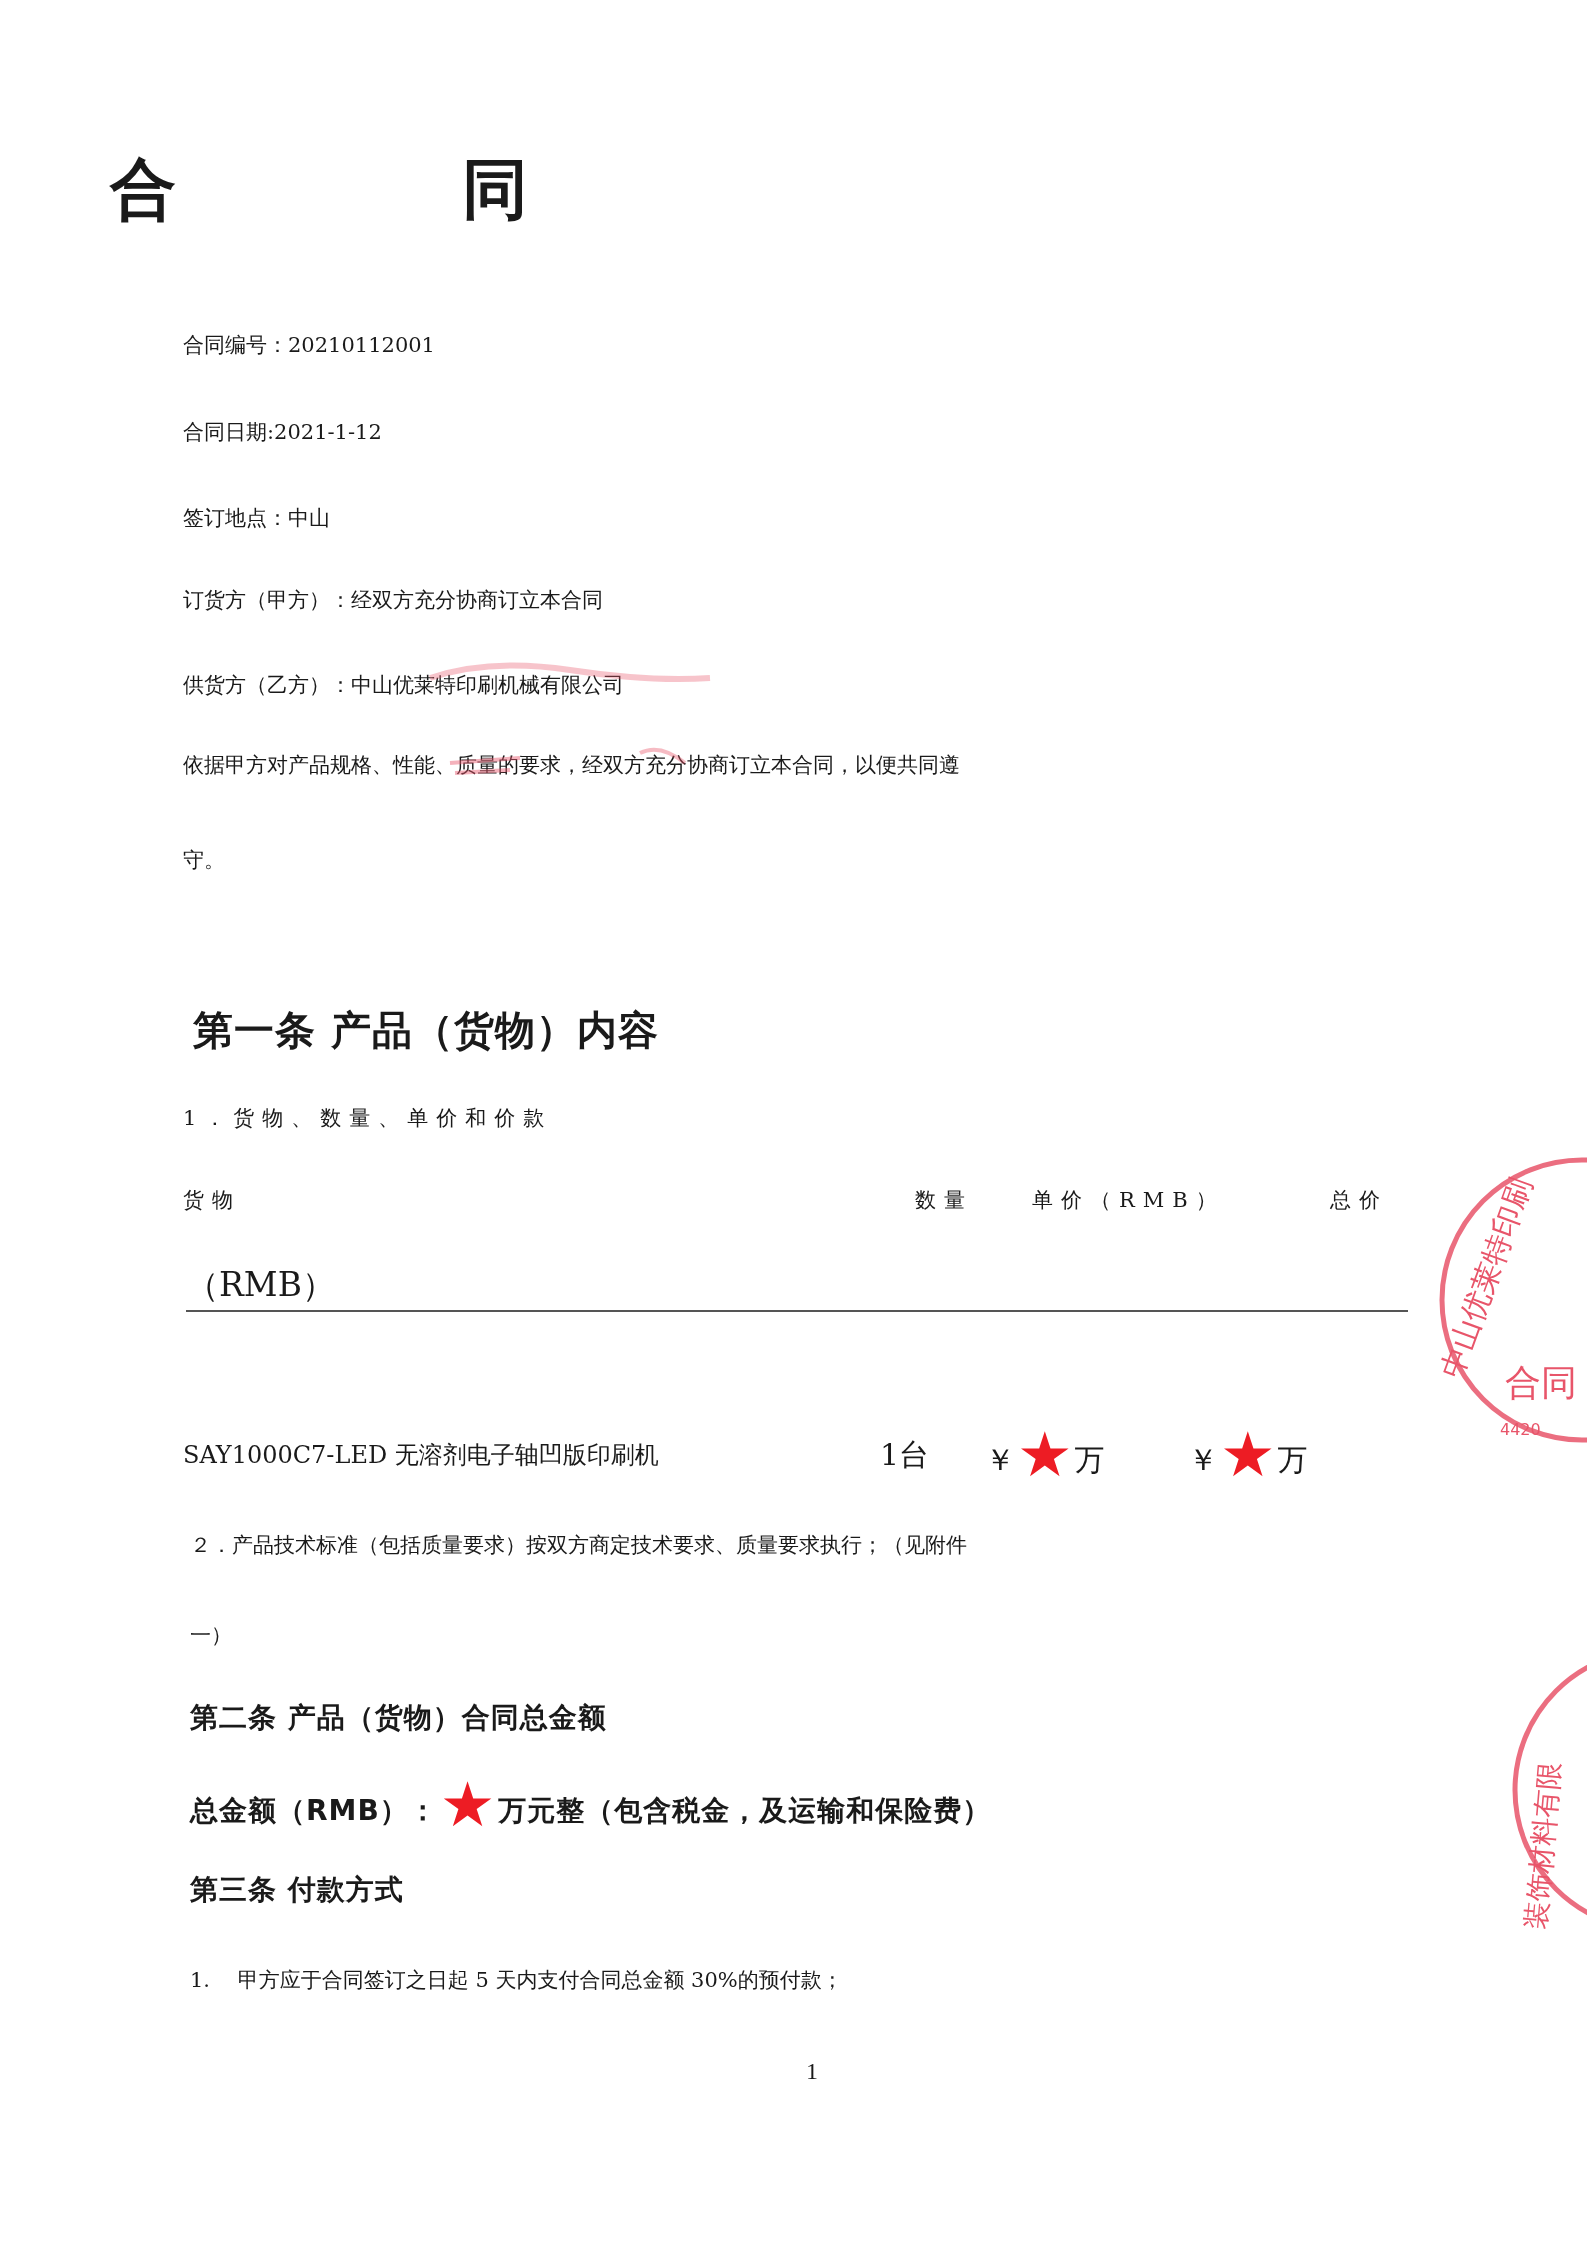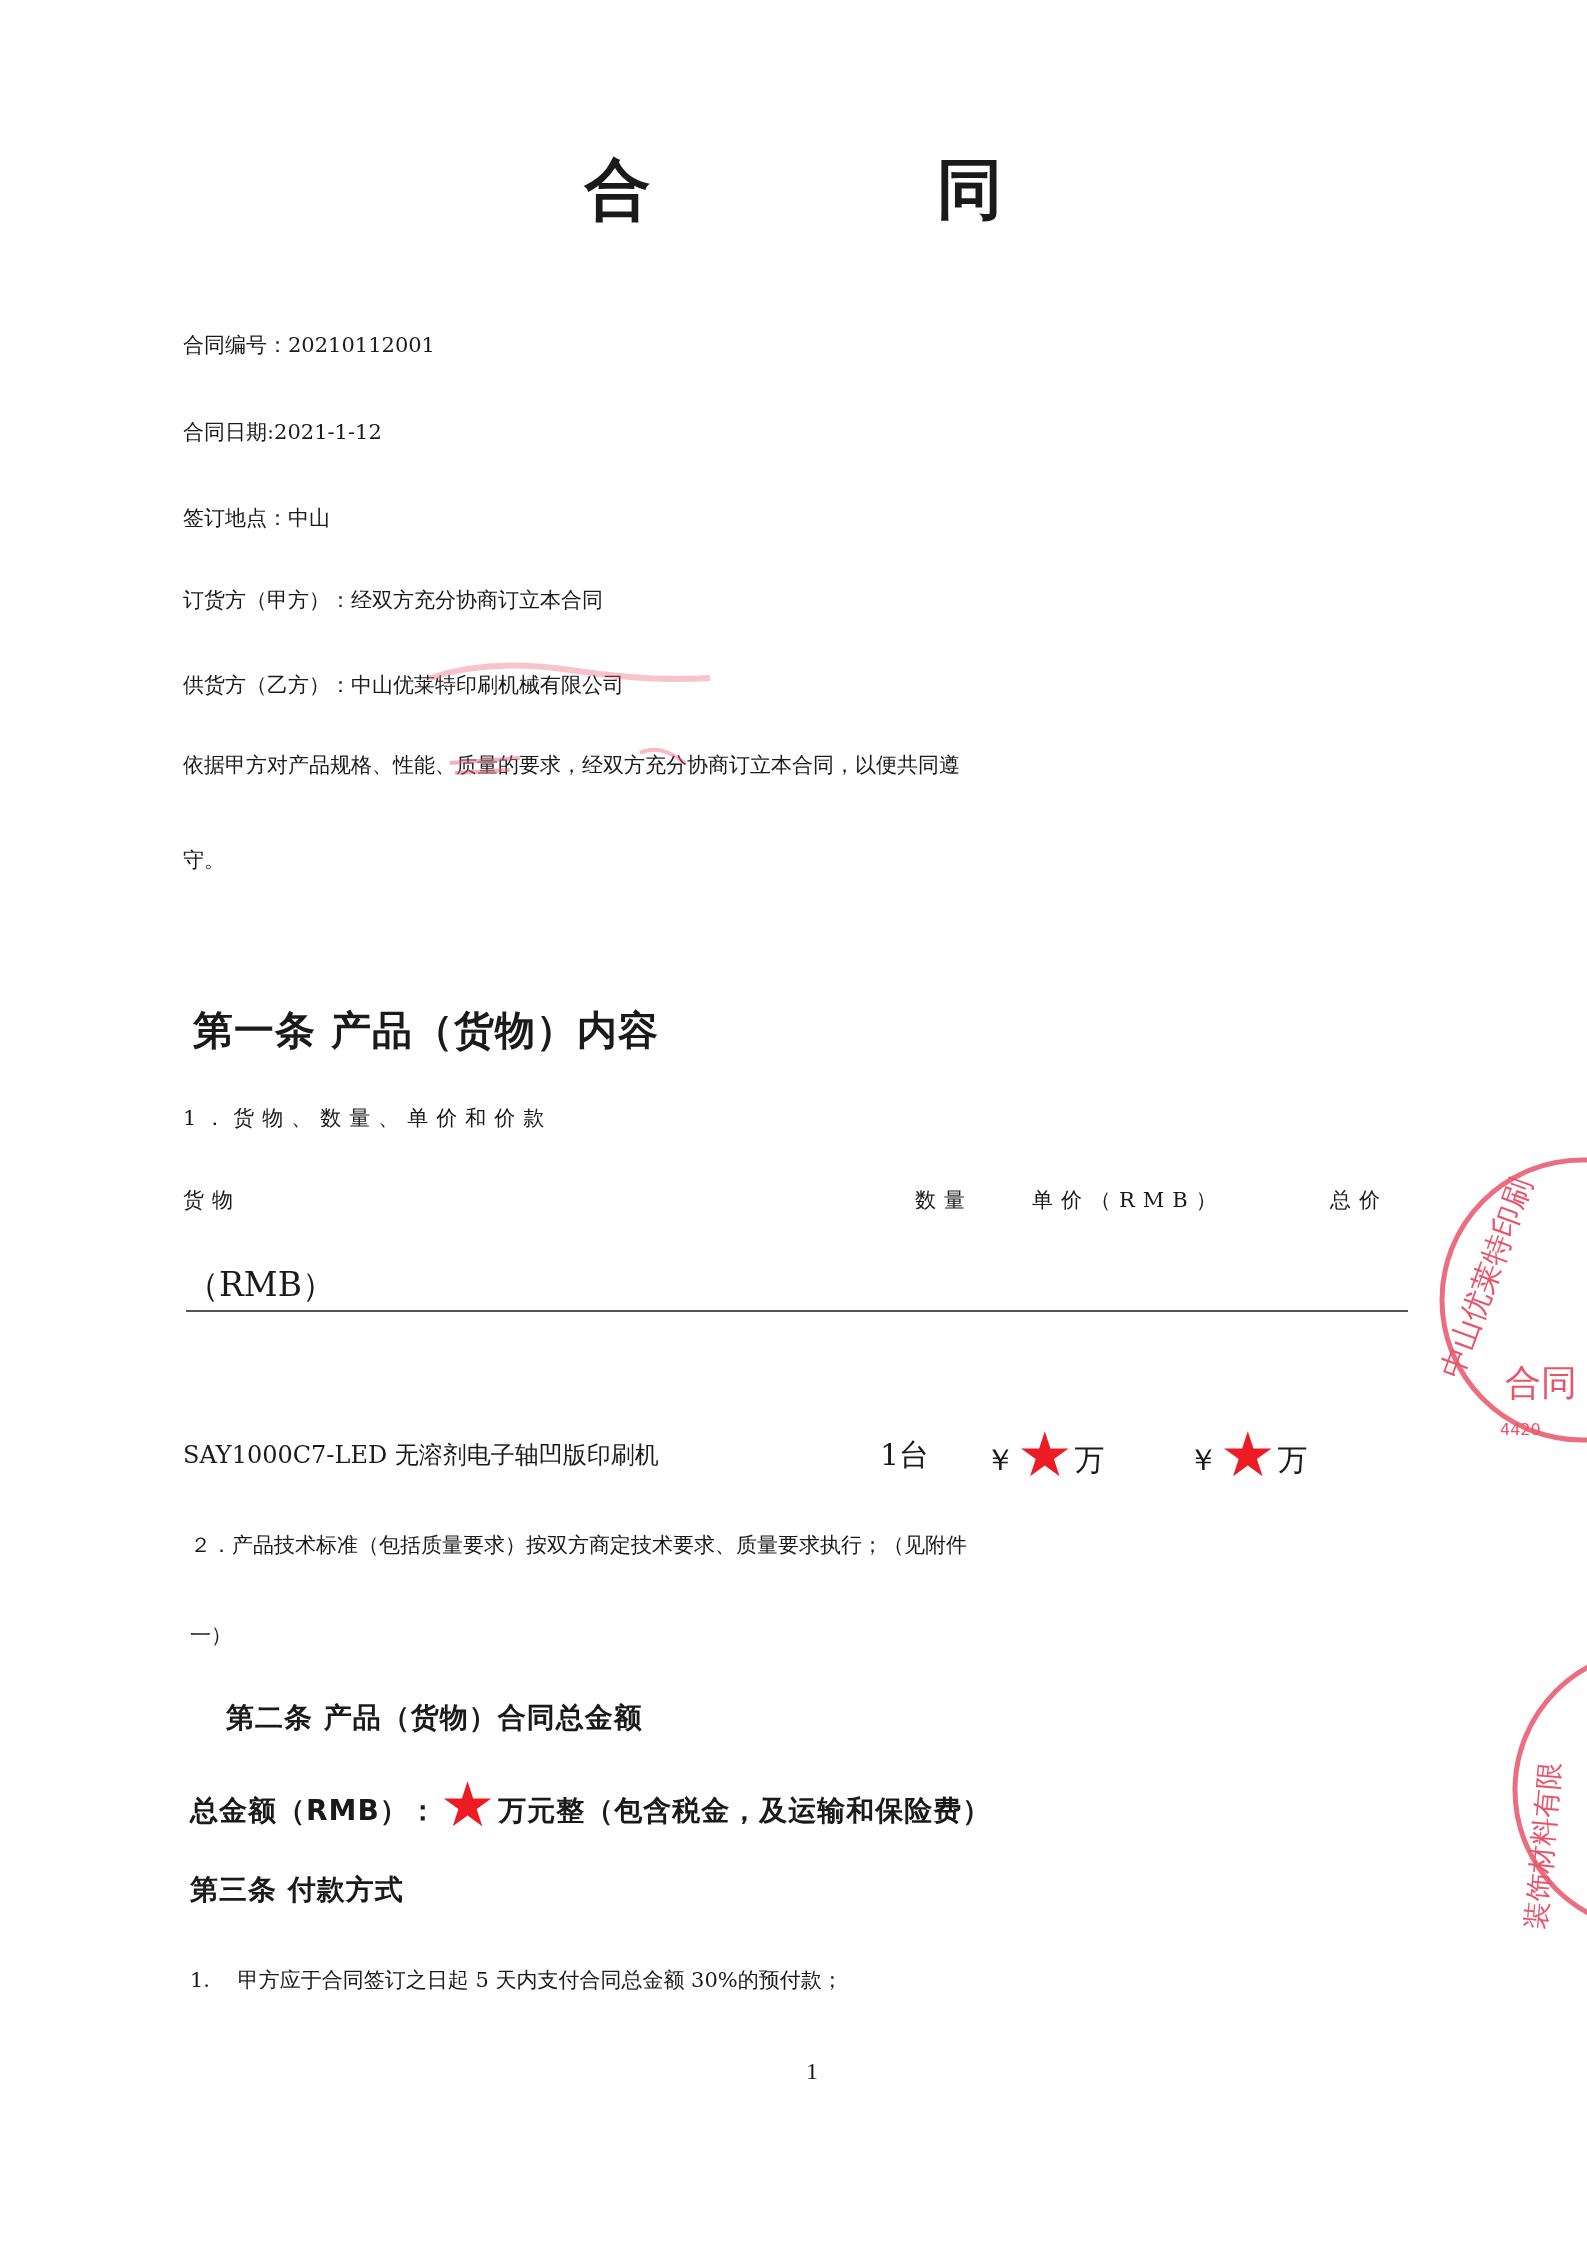--- a/index.html
+++ b/index.html
@@ -3,21 +3,21 @@
 <meta charset="utf-8">
 <style>
   html, body { margin: 0; padding: 0; background: #ffffff; }
   body {
     width: 1587px; height: 2244px; position: relative; overflow: hidden;
     font-family: "DejaVu Serif", "Liberation Serif", serif;
     color: #1a1a1a;
   }
   .abs { position: absolute; white-space: nowrap; }
   .title {
-    left: 0; width: 1587px; top: 145px; text-align: center;
+    left: 0; width: 1587px; top: 145px; 
     font-size: 66px; font-weight: bold; letter-spacing: 110px; text-indent: 110px;
     font-family: "DejaVu Serif", serif;
   }
   .line { left: 183px; font-size: 21px; line-height: 40px; }
   .heading { left: 193px; font-size: 40px; font-weight: bold; line-height: 40px;
              font-family: "DejaVu Sans", sans-serif; letter-spacing: 1px; }
   .heading.small { font-size: 28px; }
   .spaced { letter-spacing: 8px; }
   .rule { left: 186px; width: 1222px; top: 1310px; height: 2px; background: #555; }
   .star { color: #ED1C24; font-size: 62px; line-height: 40px; display: inline-block;
@@ -73,21 +73,21 @@
     <span>￥</span><span class="star">★</span><span>万</span>
   </div>
   <div class="abs line" style="top:1435px; left:1188px; font-size:30px;">
     <span>￥</span><span class="star">★</span><span>万</span>
   </div>
 </div>
 
 <div class="abs line" style="top:1525px; left:190px;">２．产品技术标准（包括质量要求）按双方商定技术要求、质量要求执行；（见附件</div>
 <div class="abs line" style="top:1615px; left:190px;">一）</div>
 
-<div class="abs heading small" style="top:1698px; left:190px;margin-left:36px;">第二条 产品（货物）合同总金额</div>
+<div class="abs heading small" style="top:1698px; left:190px;">第二条 产品（货物）合同总金额</div>
 <div class="abs heading small" style="top:1785px; left:190px;">
   <span>总金额（RMB）：</span><span class="star">★</span><span>万元整（包含税金，及运输和保险费）</span>
 </div>
 
 <div class="abs heading small" style="top:1870px; left:190px;">第三条 付款方式</div>
 <div class="abs line" style="top:1960px; left:190px;">1.　 甲方应于合同签订之日起 5 天内支付合同总金额 30%的预付款；</div>
 
 <div class="abs page-no">1</div>
 
 <div class="abs" style="left:1430px; top:1150px; width:157px; height:300px; pointer-events:none;">

